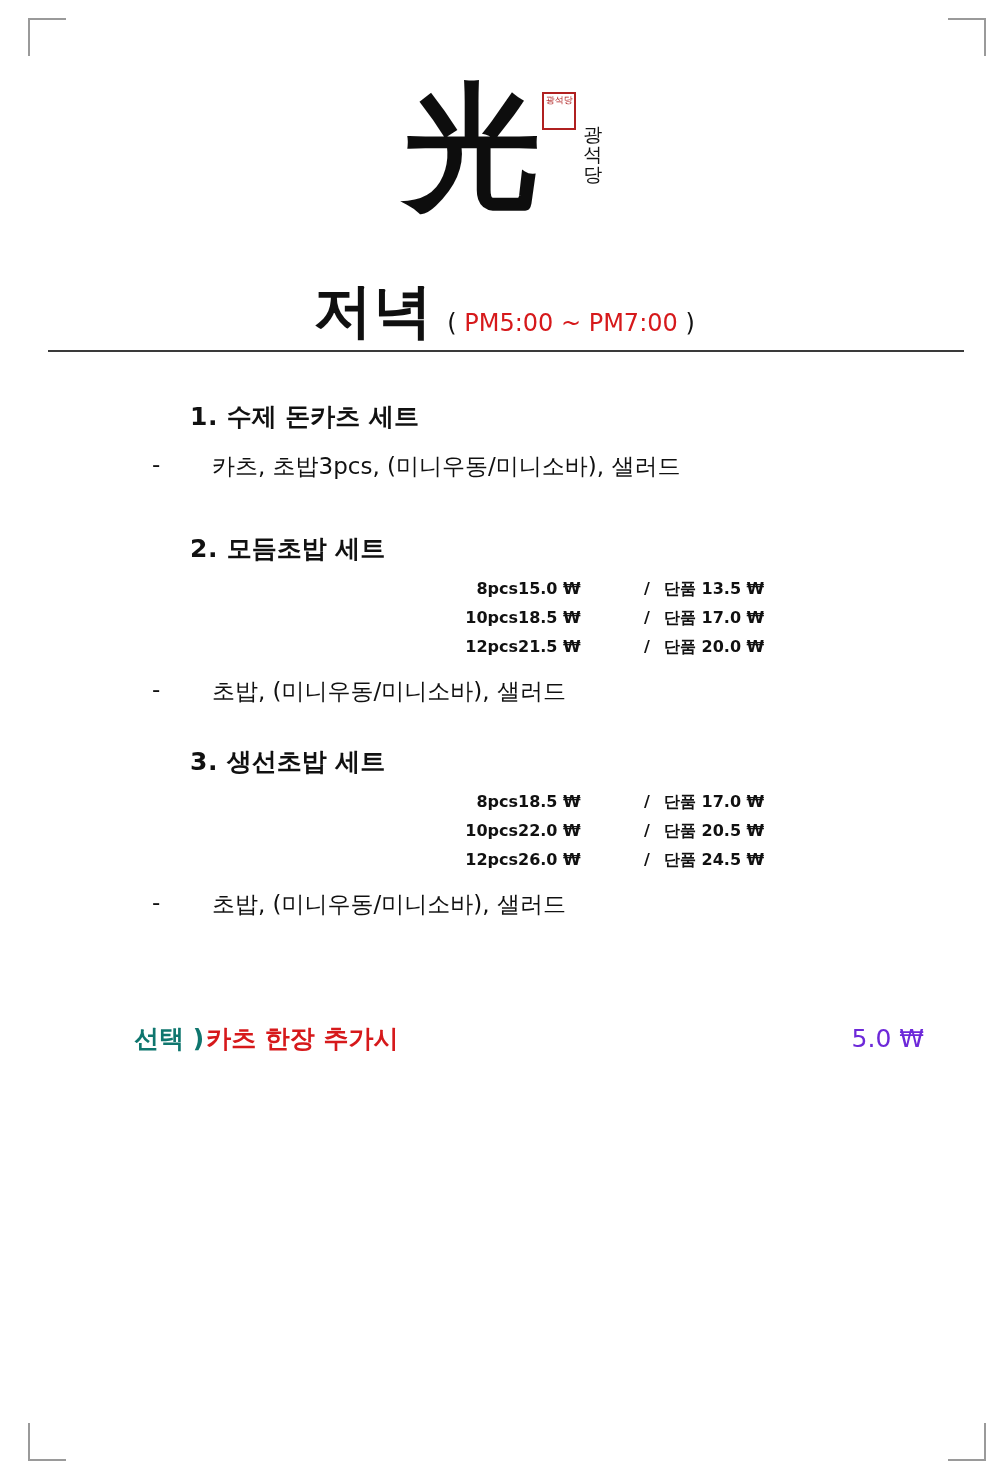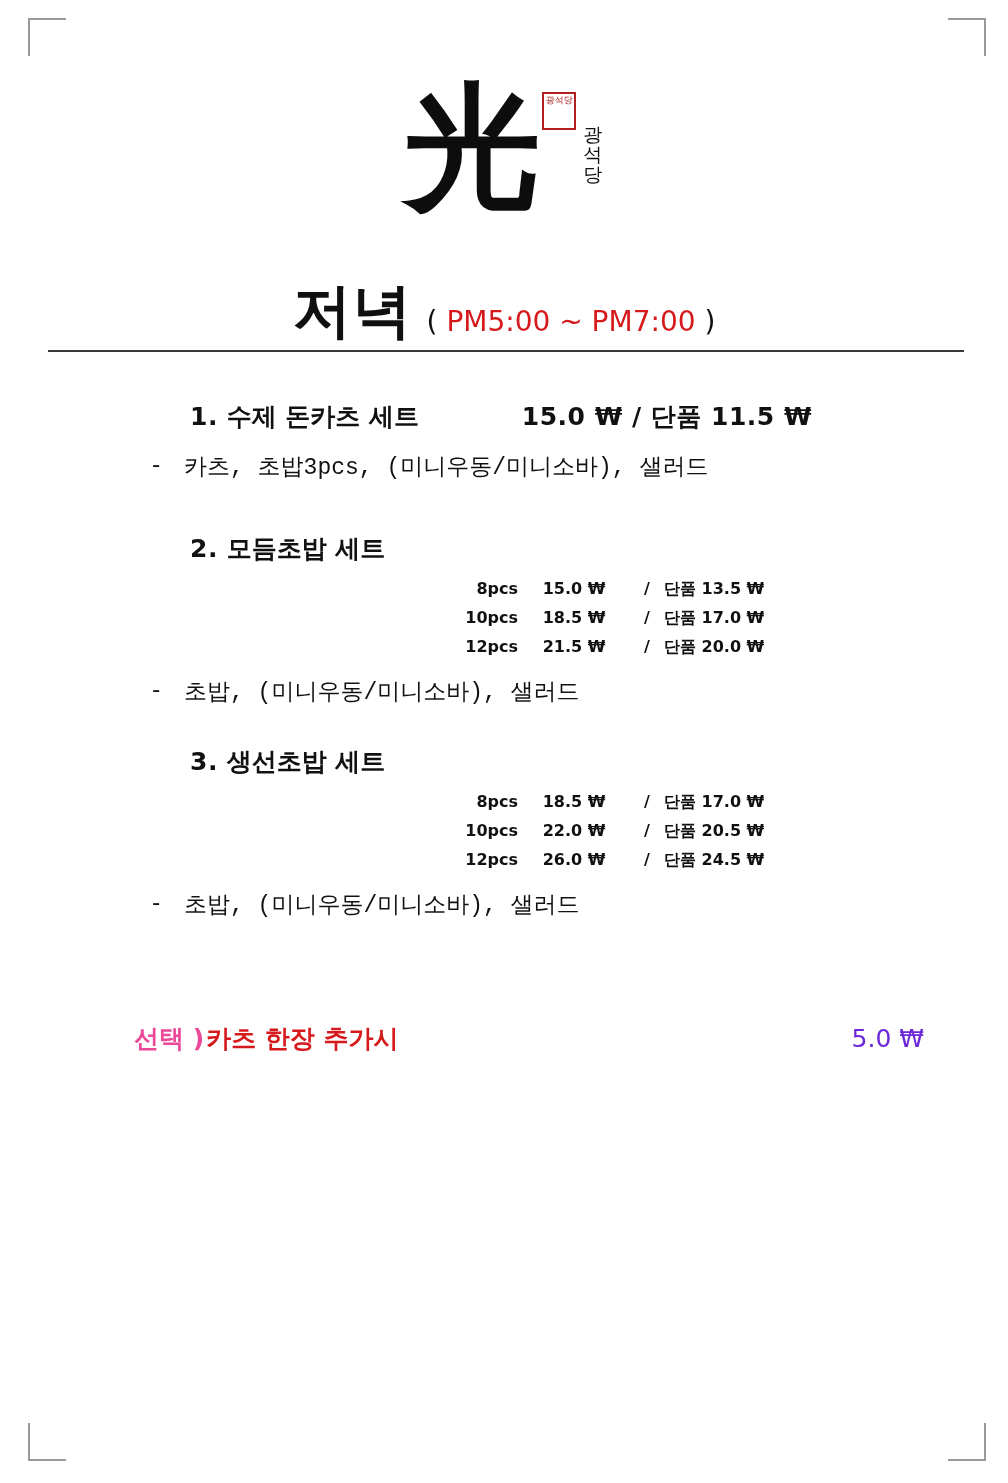--- a/index.html
+++ b/index.html
@@ -86,21 +86,21 @@
     text-align: center;
     white-space: nowrap;
   }
   .title-main {
     font-size: 59px;
     font-weight: 700;
     color: #101010;
     letter-spacing: 1px;
   }
   .title-hours {
-    font-size: 28px;
+    font-size: 24px;
     font-weight: 400;
     color: #111111;
     margin-left: 14px;
     margin-top: 40px;
   }
   .title-hours .hrs {
     color: #d6191b;
     font-weight: 400;
   }
 
@@ -144,42 +144,42 @@
     display: flex;
     font-size: 23px;
     color: #111111;
     margin-top: 18px;
   }
   .desc .dash {
     width: 24px;
     margin-left: 152px;
     flex: none;
   }
-  .desc .txt { margin-left: 8px; font-family: Liberation Mono, monospace; }
+  .desc .txt { margin-left: 36px; }
 
   .tier-table {
     margin-top: 14px;
     margin-left: 430px;
     font-size: 16px;
     color: #111111;
     font-weight: 700;
   }
   .tier-row {
     display: flex;
     align-items: baseline;
     margin-bottom: 8px;
     white-space: nowrap;
   }
   .tier-row .pcs {
     width: 88px;
     text-align: right;
   }
   .tier-row .set {
     width: 112px;
-    text-align: center;
+    text-align: left;
   }
   .tier-row .slash {
     width: 34px;
     text-align: center;
   }
   .tier-row .single {
     text-align: center;
   }
 
   .gap-lg { height: 46px; }
@@ -190,21 +190,21 @@
     left: 0;
     right: 0;
     top: 1022px;
     display: flex;
     align-items: baseline;
     font-size: 25px;
     font-weight: 700;
   }
   .option-row .opt-label {
     margin-left: 134px;
-    color: #ec4899;
+    color: #0f766e;
   }
   .option-row .opt-name {
     margin-left: 2px;
     color: #d6191b;
   }
   .option-row .opt-price {
     margin-left: auto;
     margin-right: 84px;
     color: #6d28d9;
     font-weight: 400;
@@ -232,21 +232,20 @@
     <span class="title-main">저녁</span><span class="title-hours"><span>(</span> <span class="hrs">PM5:00 ~ PM7:00</span> <span>)</span></span>
   </div>
 
   <div class="rule"></div>
 
   <div class="menu">
 
     <div class="item">
       <div class="item-head">
         <span class="name">1.</span>&nbsp;<span>수제 돈카츠 세트</span>
-        <span class="price">15.0 ₩ / 단품 11.5 ₩</span>
       </div>
       <div class="desc">
         <span class="dash">-</span>
         <span class="txt">카츠, 초밥3pcs, (미니우동/미니소바), 샐러드</span>
       </div>
     </div>
 
     <div class="gap-lg"></div>
 
     <div class="item">

